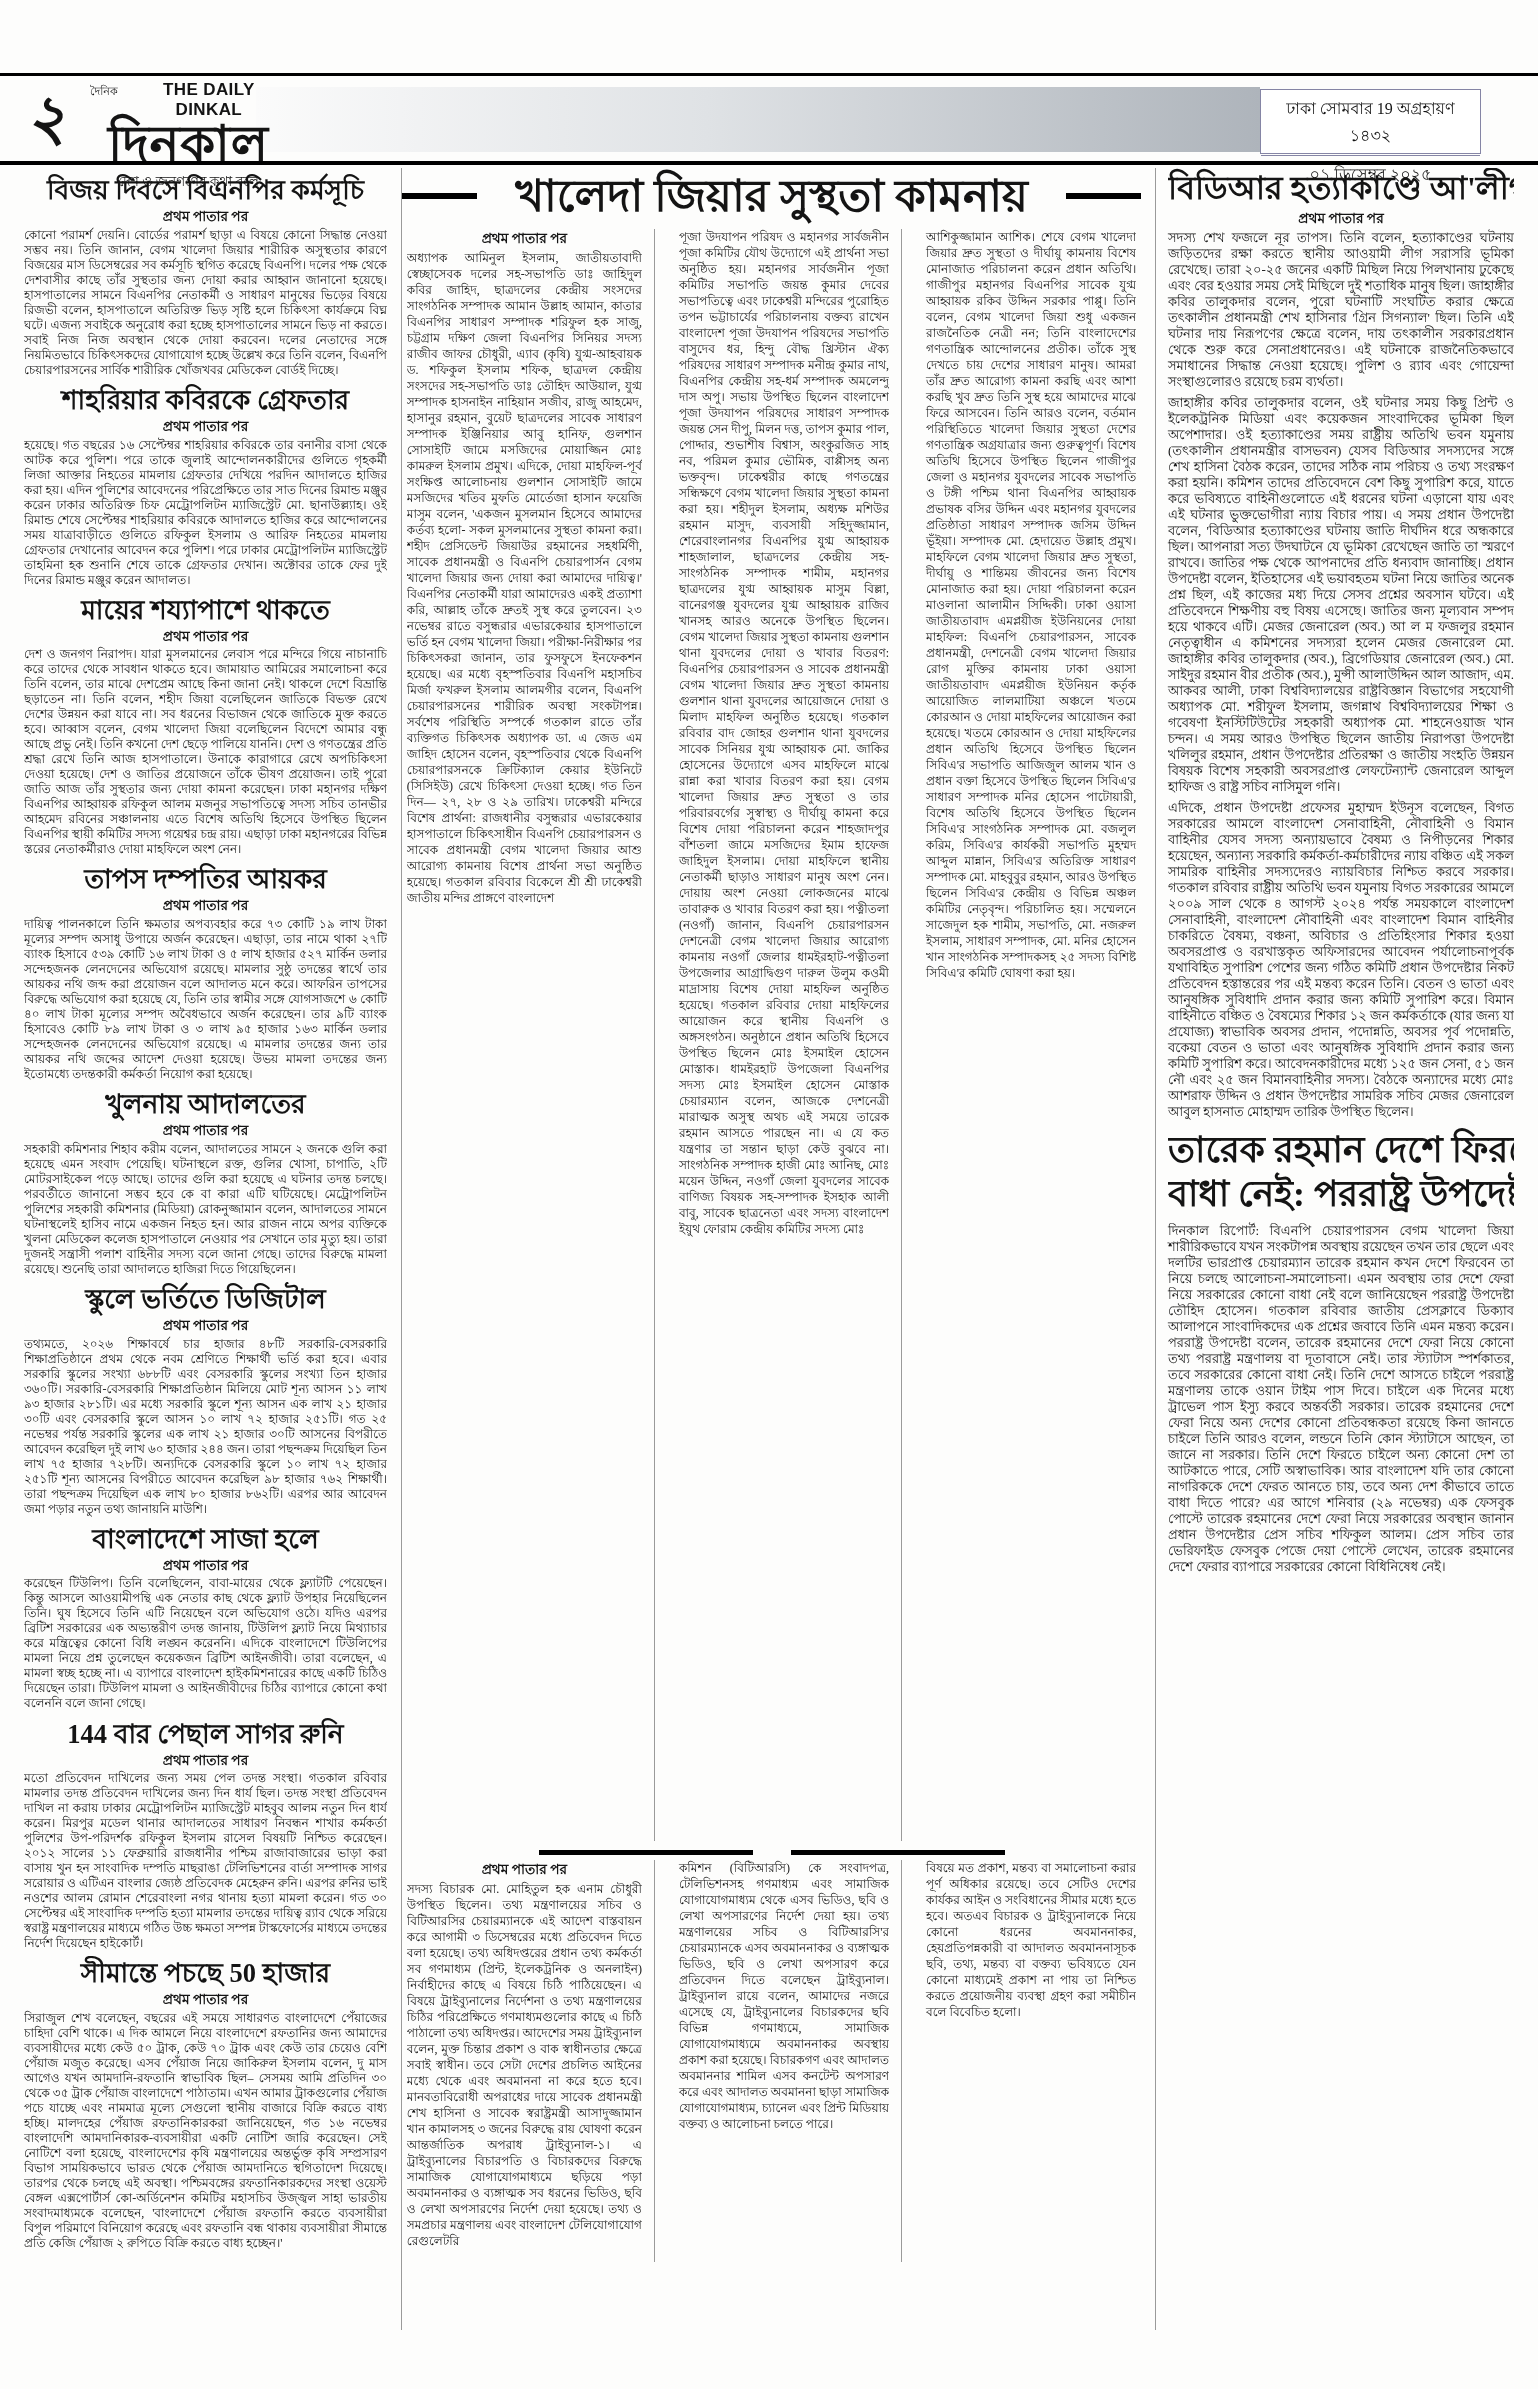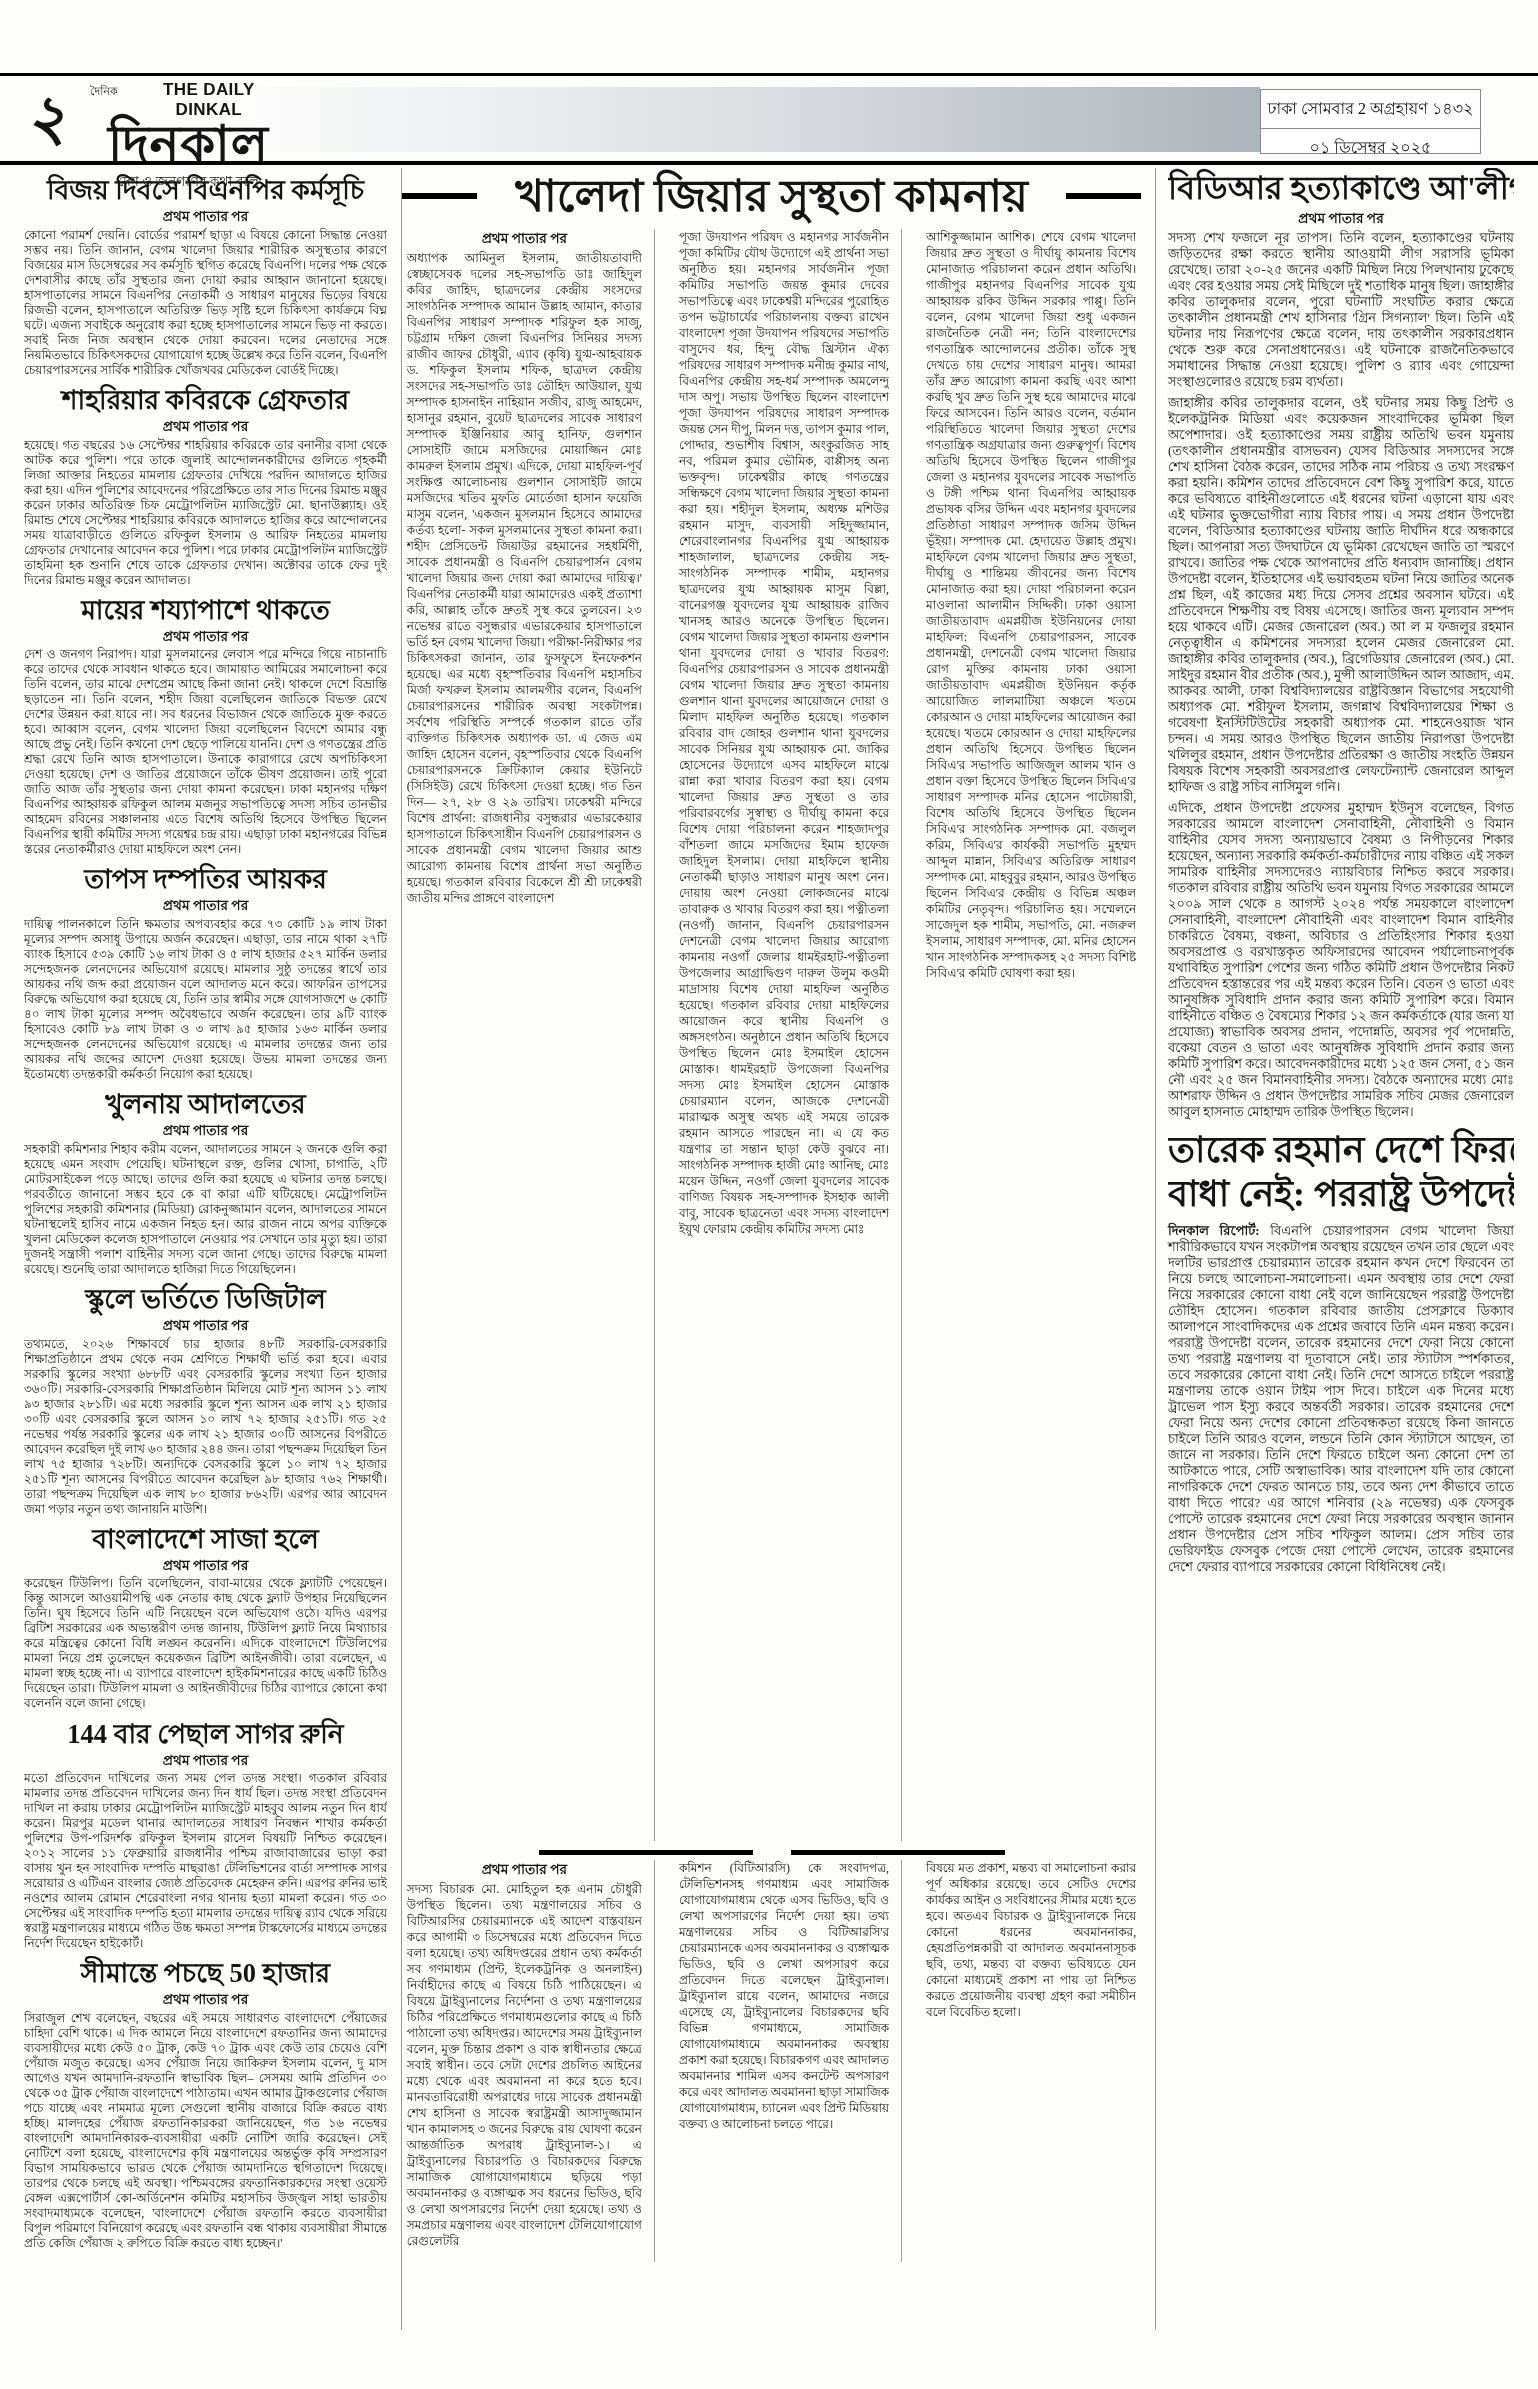--- a/index.html
+++ b/index.html
@@ -44,21 +44,21 @@
   .h-big .t{font-size:44px;font-weight:800;white-space:nowrap;line-height:53px;}
   .h-mid2{margin:8.5px 0 5.1px;}
   .h-mid2 .t{font-size:38px;}
   .h-mid2 .dash{height:5.1px;}
   .body-t{font-size:12px;line-height:15px;text-align:justify;}
   .leftcol .body-t{margin-bottom:3.4px;}
   .rightcol .body-t{font-size:13px;line-height:16px;margin-bottom:5.1px;}
   .h-bdr{font-size:32px;font-weight:800;text-align:center;white-space:nowrap;overflow:hidden;line-height:41px;}
   .h-tarek{font-size:36px;font-weight:800;text-align:center;white-space:nowrap;overflow:hidden;line-height:44px;}
   .tarek-block{margin-top:8.5px;}
-  .lead-b{font-weight:700;}
+  .lead-b{font-weight:400;}
   .article{margin-bottom:1.7px;}
 </style>
 </head>
 <body>
 
 <div class="page">
 
   <div class="top-rule"></div>
 
   <div class="masthead">
@@ -66,21 +66,21 @@
     <div class="pageno">২</div>
     <div class="logo-block">
       <div class="brand-top">
         <span class="brand-small">দৈনিক</span>
         <span class="brand-en">THE DAILY DINKAL</span>
       </div>
       <div class="logo">দিনকাল</div>
       <div class="tagline">দেশ ও জনগণের কথা বলে</div>
     </div>
     <div class="datebox">
-      <div class="d1">ঢাকা সোমবার 2 অগ্রহায়ণ ১৪৩২</div>
+      <div class="d1">ঢাকা সোমবার 19 অগ্রহায়ণ ১৪৩২</div>
       <div class="d2">০১ ডিসেম্বর ২০২৫</div>
     </div>
   </div>
 
   <div class="mast-rule"></div>
 
   <div class="main">
 
     <div class="leftcol">
       <div class="article">

